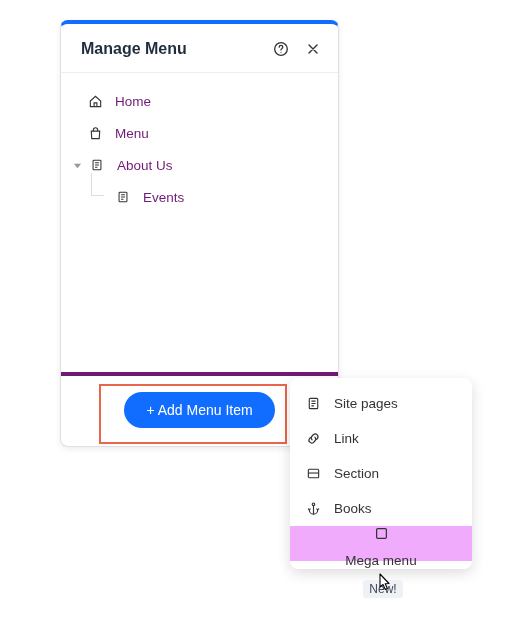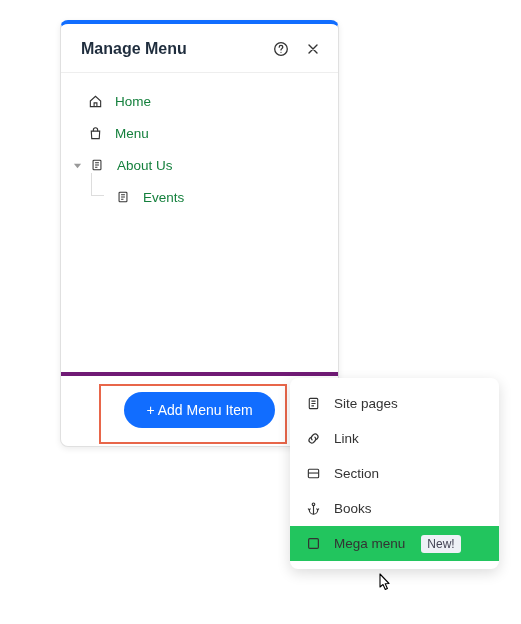--- a/index.html
+++ b/index.html
@@ -62,21 +62,21 @@
     padding: 12px 6px 0 6px;
     overflow: auto;
   }
 
   .tree-row {
     display: flex;
     align-items: center;
     height: 32px;
     padding: 0 10px 0 18px;
     font-size: 13.5px;
-    color: #15803d;
+    color: #701a75;
     cursor: pointer;
   }
   .tree-row.child {
     padding-left: 46px;
     position: relative;
   }
   .tree-row.about {
     padding-left: 6px;
   }
   .tree-expand {
@@ -130,38 +130,39 @@
     height: 56px;
     border: 2px solid #e8664a;
     pointer-events: none;
   }
 
   
   .flyout {
     position: absolute;
     left: 290px;
     top: 378px;
-    width: 209px;
+    width: 182px;
     background: #fff;
     border-radius: 8px;
     box-shadow: 0 4px 14px rgba(0,0,0,0.14);
     padding: 8px 0;
   }
   .flyout-item {
     display: flex;
     align-items: center;
     height: 35px;
     padding: 0 14px;
     font-size: 13.5px;
     color: #333;
     cursor: pointer;
     gap: 12px;
   }
   .flyout-item.hover {
-    background: #22c55e;
+    background: #f0abfc;
+    flex-direction: column;
   }
   .flyout-icon {
     width: 18px;
     display: inline-flex;
     justify-content: center;
     color: #333;
   }
   .badge {
     font-size: 12px;
     padding: 2px 6px;

